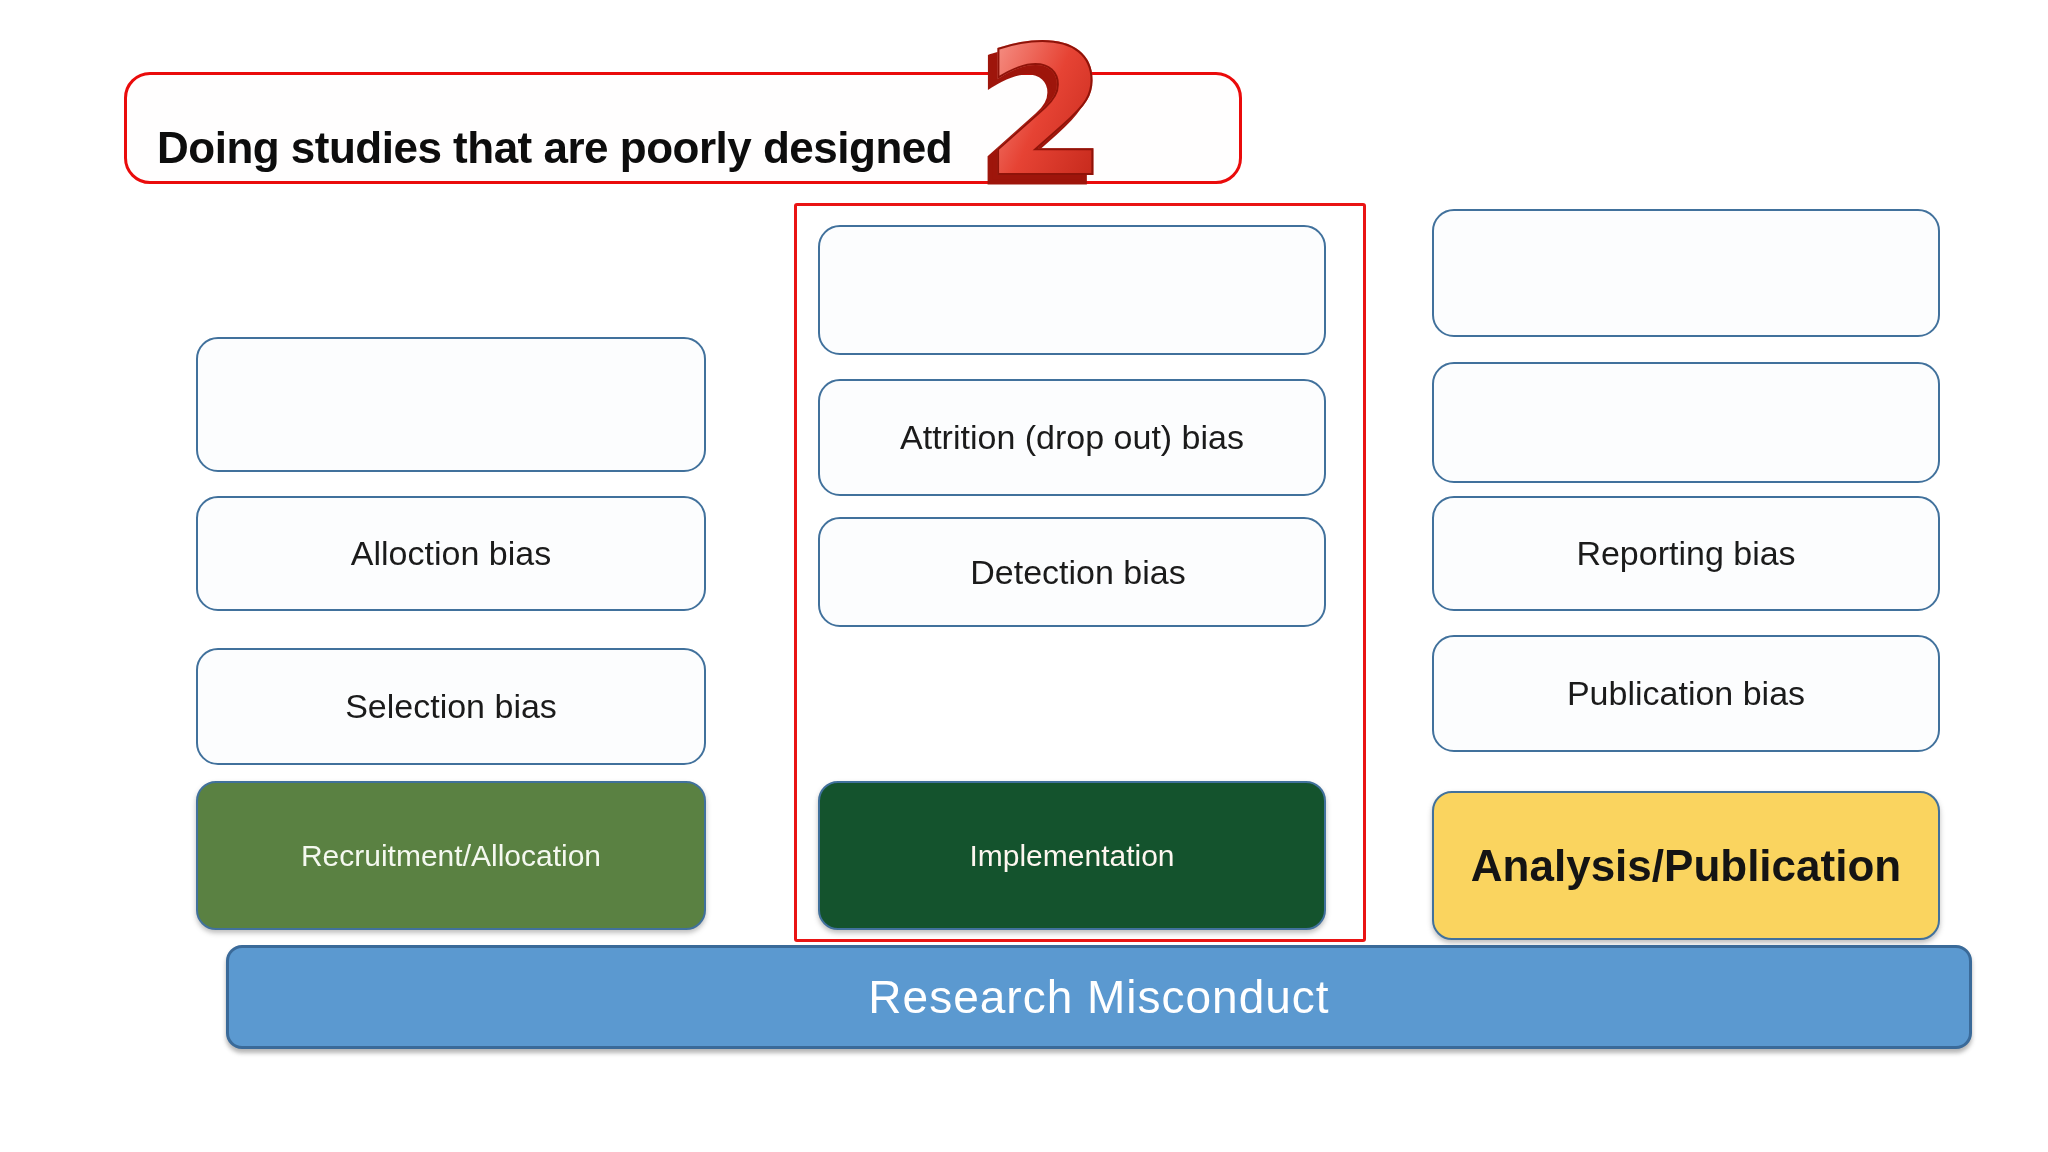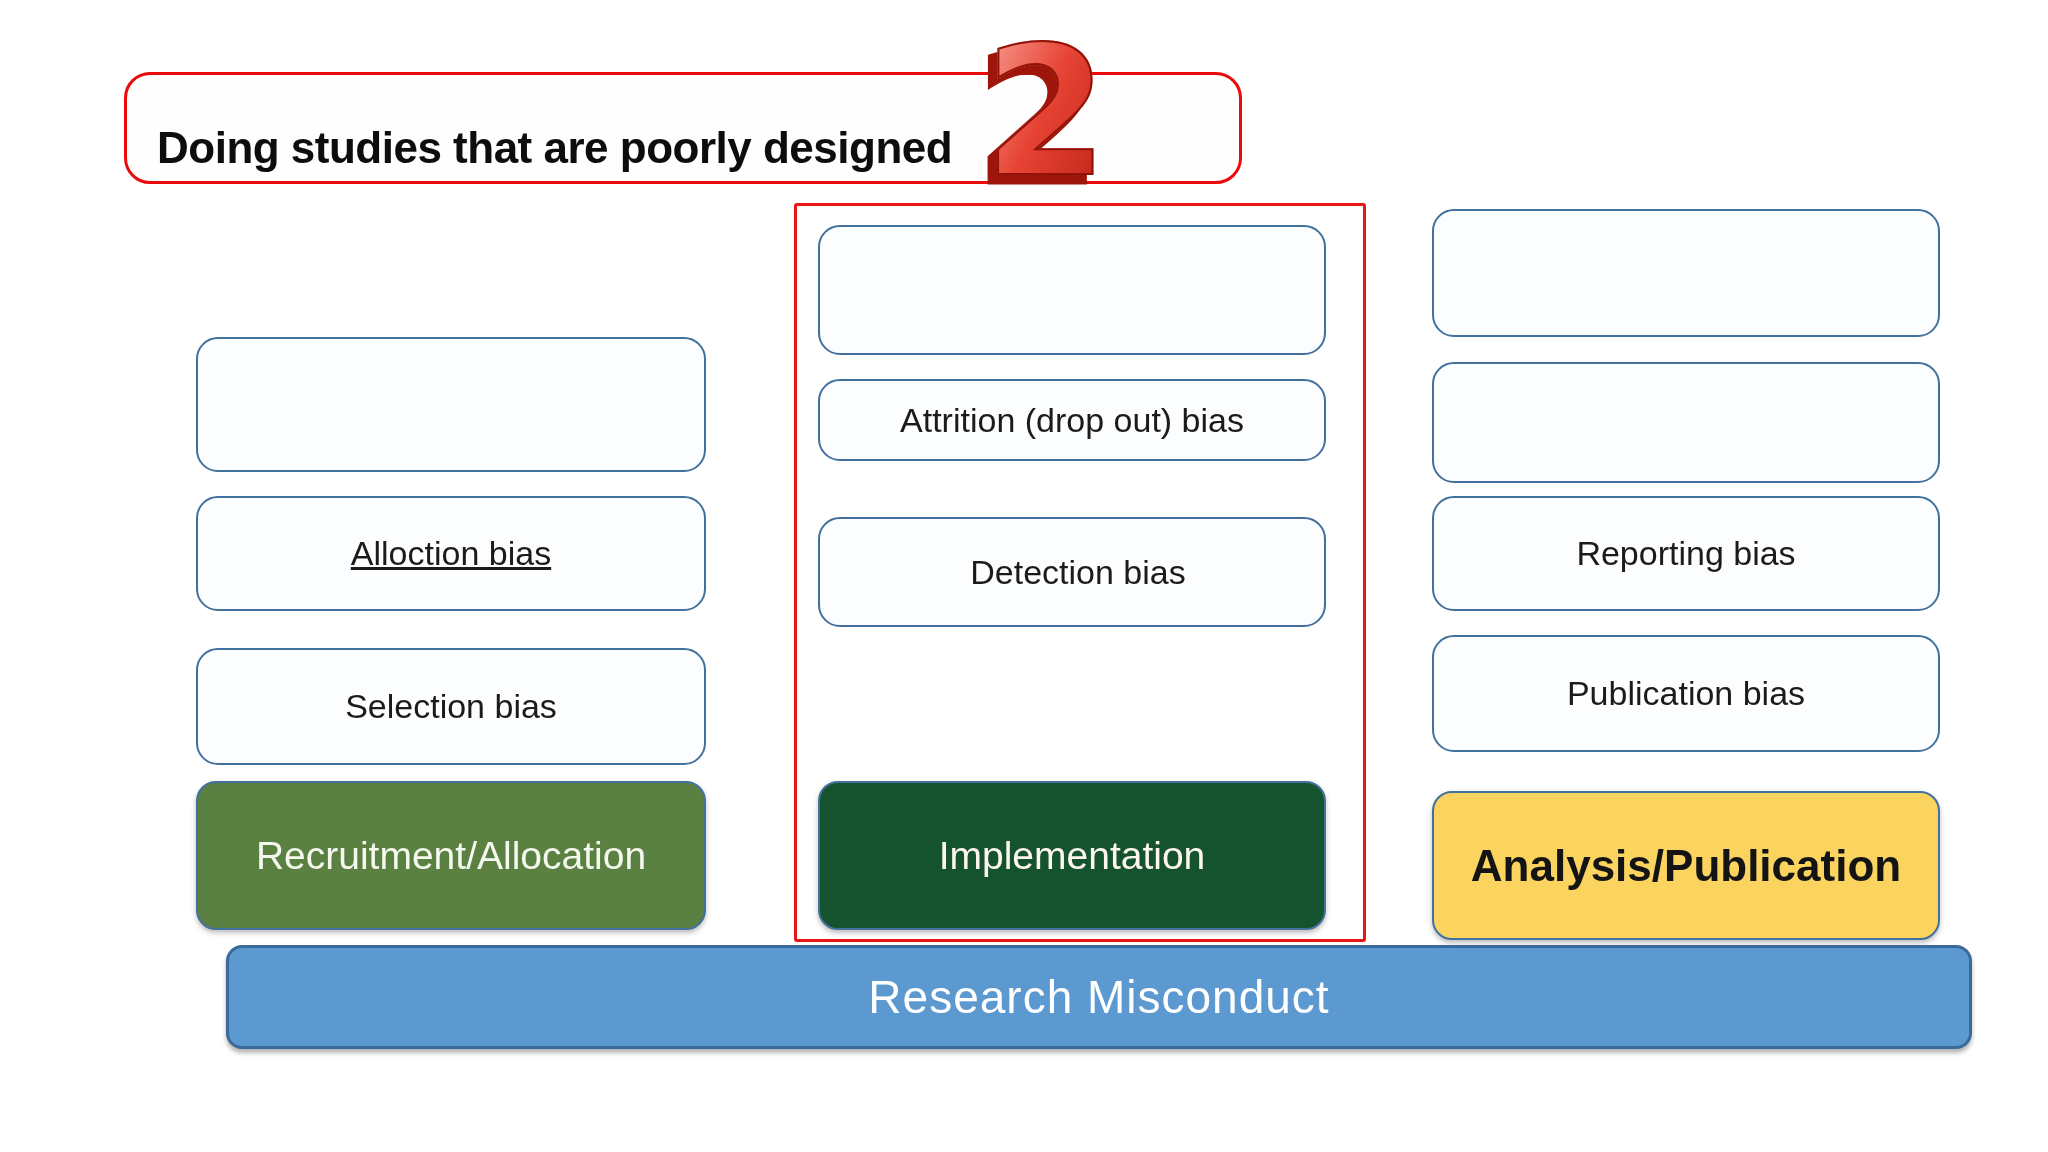--- a/index.html
+++ b/index.html
@@ -34,38 +34,38 @@
     border:3px solid #E91414;border-radius:3px;box-sizing:border-box;background:transparent;
   }
   
   .wbox{
     position:absolute;border:2.5px solid #41719C;border-radius:22px;background:#FCFDFE;
     display:flex;align-items:center;justify-content:center;box-sizing:border-box;
     font-size:34px;color:#1b1b1b;z-index:2;
   }
   
   .l1{left:196px;top:337px;width:510px;height:135px;}
-  .l2{left:196px;top:496px;width:510px;height:115px;text-decoration:underline;}
+  .l2{left:196px;top:496px;width:510px;height:115px;}
   .l3{left:196px;top:648px;width:510px;height:117px;}
   
   .m1{left:818px;top:225px;width:508px;height:130px;}
-  .m2{left:818px;top:379px;width:508px;height:82px;text-align:right;}
+  .m2{left:818px;top:379px;width:508px;height:117px;text-align:right;}
   .m3{left:818px;top:517px;width:508px;height:110px;padding-left:12px;}
   .m4{left:818px;top:637px;width:508px;height:114px;}
   
   .r1{left:1432px;top:209px;width:508px;height:128px;}
   .r2{left:1432px;top:362px;width:508px;height:121px;}
   .r3{left:1432px;top:496px;width:508px;height:115px;}
   .r4{left:1432px;top:635px;width:508px;height:117px;}
   
   .cat{
     position:absolute;top:781px;height:149px;border-radius:20px;
     display:flex;align-items:center;justify-content:center;box-sizing:border-box;
     border:2.5px solid #41719C;box-shadow:0 3px 5px rgba(70,70,70,0.35);
-    font-size:39px;z-index:3;white-space:nowrap;
+    font-size:30px;z-index:3;white-space:nowrap;
   }
   .cat-green{left:196px;width:510px;color:#F4F8EF;}
   .cat-orange{left:818px;width:508px;color:#FDF6EF;}
   .cat-yellow{left:1432px;width:508px;color:#141414;font-weight:bold;font-size:44px;}
   
   .footer-bar{
     position:absolute;left:199px;top:945px;width:1746px;height:104px;
     border-radius:16px;border:3px solid #3A6A99;box-sizing:border-box;
     display:flex;align-items:center;justify-content:center;
     box-shadow:0 4px 4px rgba(70,70,70,0.4);

